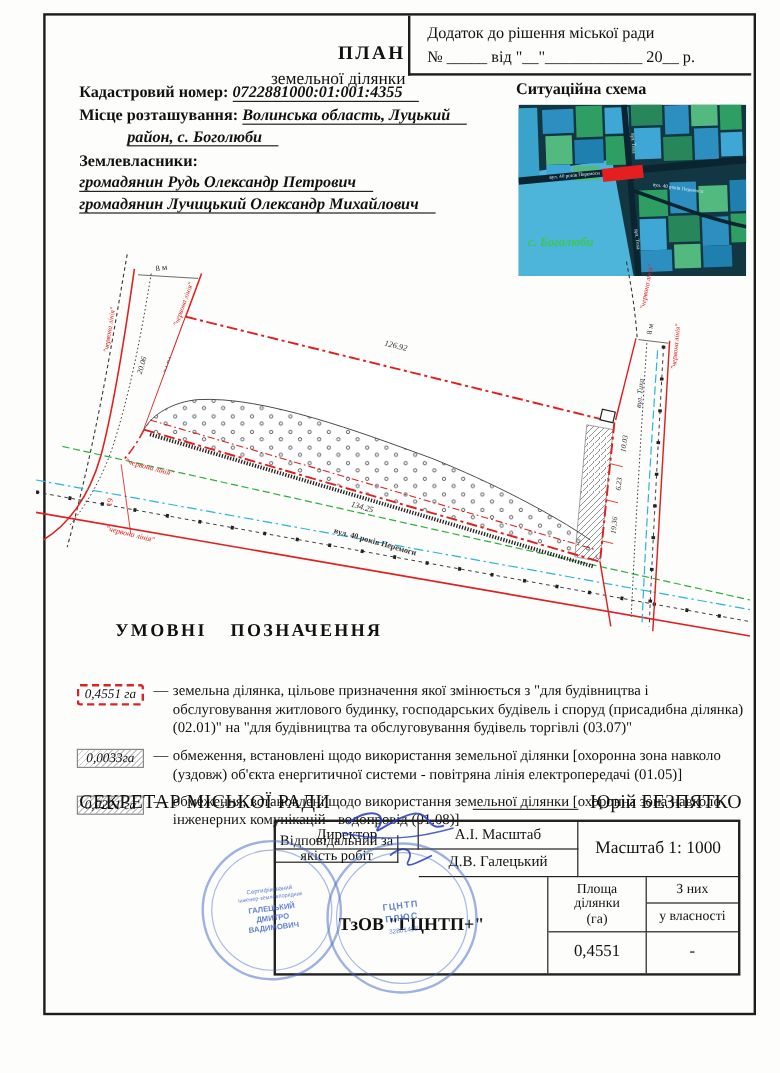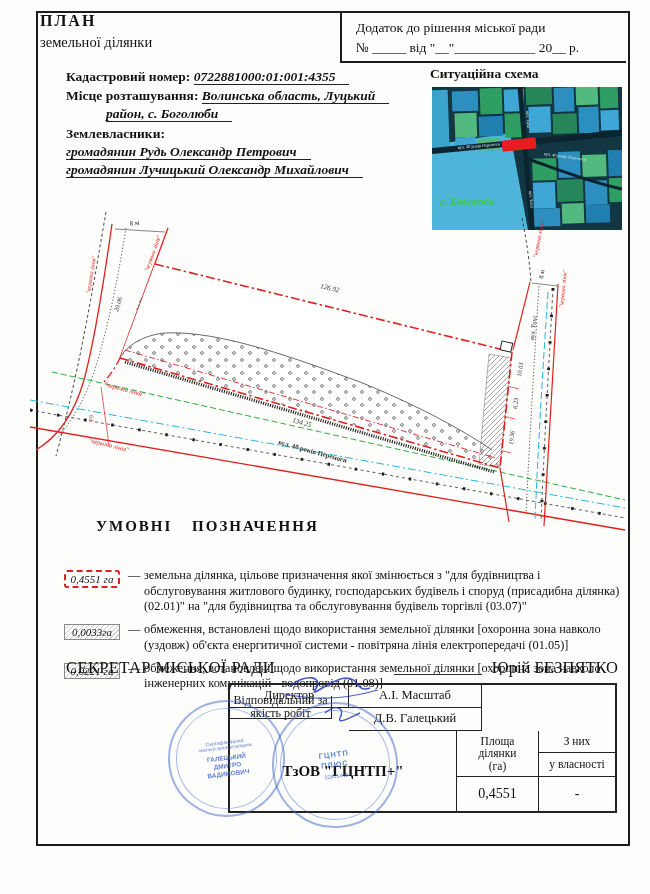--- a/index.html
+++ b/index.html
@@ -1,20 +1,20 @@
 <!DOCTYPE html>
 <html><head>
 <meta charset="utf-8">
 <style>
   html,body{margin:0;padding:0;background:#f6f6f4;}
   .page{position:relative;width:650px;height:894px;background:#fdfdfb;overflow:hidden;
         font-family:"Liberation Serif",serif;color:#111;}
   .frame{position:absolute;left:36px;top:11px;width:590px;height:831px;border:2px solid #1c1c1c;}
   
-  .title-block{position:absolute;left:40px;top:12px;width:298px;text-align:left;}
+  .title-block{position:absolute;left:40px;top:36px;width:298px;text-align:right;}
   .title-main{font-size:16px;letter-spacing:2px;font-weight:600;}
   .title-sub{font-size:14.5px;margin-top:4px;}
   .annex-box{position:absolute;left:340px;top:13px;width:286px;height:50px;
              border-left:2px solid #1c1c1c;border-bottom:2px solid #1c1c1c;box-sizing:border-box;
              padding:5px 0 0 14px;font-size:13.5px;line-height:1.45;}
   .field-row{position:absolute;left:66px;font-size:13.5px;}
   .f-label{font-weight:700;}
   .f-value{font-style:italic;font-weight:600;border-bottom:1px solid #222;padding-right:14px;}
   .scheme-title{position:absolute;left:430px;top:66px;width:195px;text-align:left;
                 font-size:13.5px;font-weight:600;}
@@ -229,20 +229,21 @@
 
   <div class="secretary">
     <div class="sec-label">СЕКРЕТАР МІСЬКОЇ РАДИ</div>
     <div class="sig-line"></div>
     <div>Юрій БЕЗПЯТКО</div>
   </div>
 
   <div class="btable">
     <div class="cell br bb" style="left:0;top:0;width:119px;height:23px;">Директор</div>
     <div class="cell br bb" style="left:119px;top:0;width:133px;height:23px;">А.І. Масштаб</div>
+    <div class="cell bb" style="left:252px;top:0;width:133px;height:46px;font-size:14.5px;">Масштаб  1: 1000</div>
     <div class="cell br bb" style="left:0;top:11px;width:102px;height:23px;font-size:12px;padding:0 2px;">Відповідальний за якість робіт</div>
     <div class="cell br bb" style="left:119px;top:23px;width:133px;height:23px;">Д.В. Галецький</div>
     <div class="cell br" style="left:0;top:46px;width:227px;height:80px;font-size:15px;font-weight:600;">ТзОВ "ГЦНТП+"</div>
     <div class="cell br bb" style="left:227px;top:46px;width:82px;height:46px;font-size:11.5px;padding:0 12px;">Площа ділянки (га)</div>
     <div class="cell bb" style="left:309px;top:46px;width:76px;height:22px;font-size:11.5px;">З них</div>
     <div class="cell bb" style="left:309px;top:68px;width:76px;height:24px;font-size:11.5px;">у власності</div>
     <div class="cell br" style="left:227px;top:92px;width:82px;height:34px;font-size:14px;">0,4551</div>
     <div class="cell" style="left:309px;top:92px;width:76px;height:34px;font-size:14px;">-</div>
   </div>
 

